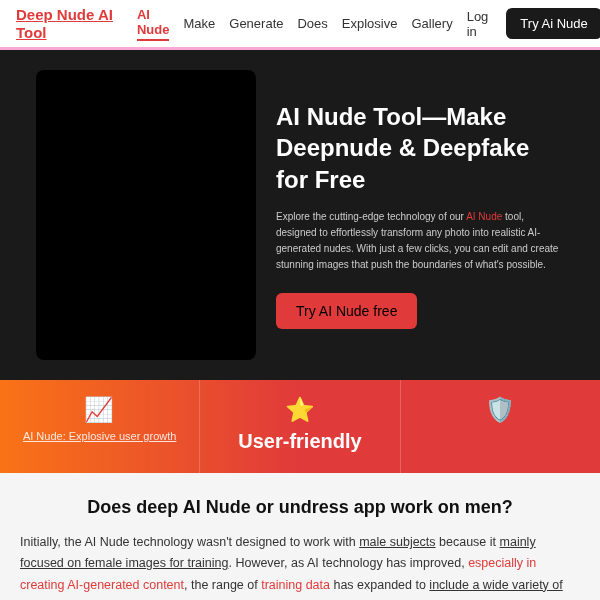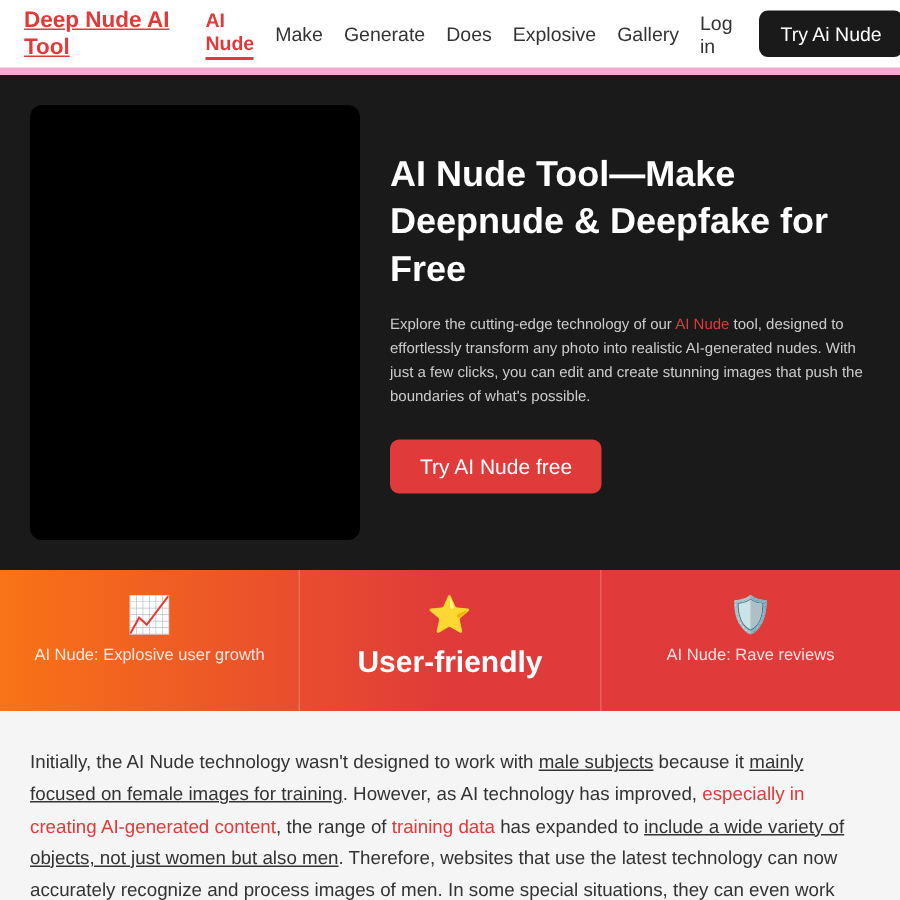--- a/index.html
+++ b/index.html
@@ -5,21 +5,21 @@
     * { margin: 0; padding: 0; box-sizing: border-box; }
     body { font-family: Arial, sans-serif; width: 600px; overflow-x: hidden; background: #fff; font-size: 14px; }
 
     
     nav {
       display: flex;
       align-items: center;
       padding: 0 16px;
       height: 50px;
       background: #fff;
-      border-bottom: 5px solid #f9a8d4;
+      border-bottom: 3px solid #f9a8d4;
       gap: 18px;
     }
     .nav-brand {
       font-size: 15px;
       font-weight: 700;
       color: #e03a3a;
       line-height: 1.2;
       margin-right: 6px;
       white-space: nowrap;
     }
@@ -49,21 +49,21 @@
       font-size: 13px;
       cursor: pointer;
       white-space: nowrap;
     }
 
     
     .hero {
       background: #1a1a1a;
       display: flex;
       align-items: center;
-      padding: 20px 20px;
+      padding: 20px 36px;
       min-height: 320px;
       gap: 20px;
     }
     .hero-image-box {
       width: 220px;
       min-width: 220px;
       height: 290px;
       background: #000;
       border-radius: 8px;
       flex-shrink: 0;
@@ -82,21 +82,21 @@
       font-size: 10px;
       color: #ccc;
       line-height: 1.6;
       margin-bottom: 20px;
     }
     .hero-desc .highlight {
       color: #e03a3a;
     }
     .hero-btn {
       background: #e03a3a;
-      color: #ffffff;
+      color: #000000;
       border: none;
       border-radius: 6px;
       padding: 10px 20px;
       font-size: 14px;
       cursor: pointer;
     }
 
     
     .stats {
       display: flex;
@@ -115,20 +115,21 @@
       margin-bottom: 6px;
     }
     .stat-value {
       font-size: 20px;
       font-weight: 700;
       margin-bottom: 4px;
     }
     .stat-label {
       font-size: 11px;
       opacity: 0.85;
+      text-decoration: underline;
     }
 
     
     .article-section {
       padding: 24px 20px;
       background: #f5f5f5;
     }
     .article-title {
       font-size: 18px;
       font-weight: 700;
@@ -185,21 +186,21 @@
   <div class="stat-item">
     <div class="stat-icon">📈</div>
     <div class="stat-label">AI Nude: Explosive user growth</div>
   </div>
   <div class="stat-item">
     <div class="stat-icon">⭐</div>
     <div class="stat-value">User-friendly</div>
   </div>
   <div class="stat-item">
     <div class="stat-icon">🛡️</div>
-    <div class="stat-label">AI Nude: Rave reviews</div>
   </div>
 </div>
 
 <section class="article-section">
+  <h2 class="article-title">Does deep AI Nude or undress app work on men?</h2>
   <p class="article-body">
     Initially, the AI Nude technology wasn't designed to work with <span class="underline-text">male subjects</span> because it <span class="underline-text">mainly focused on female images for training</span>. However, as AI technology has improved, <span class="link-text">especially in creating AI-generated content</span>, the range of <span class="link-text">training data</span> has expanded to <span class="underline-text">include a wide variety of objects, not just women but also men</span>. Therefore, websites that use the latest technology can now accurately recognize and process images of men. In some special situations, they can even work with animals, buildings, and other objects, depending on what users need.
   </p>
 </section>
 
 </body></html>

